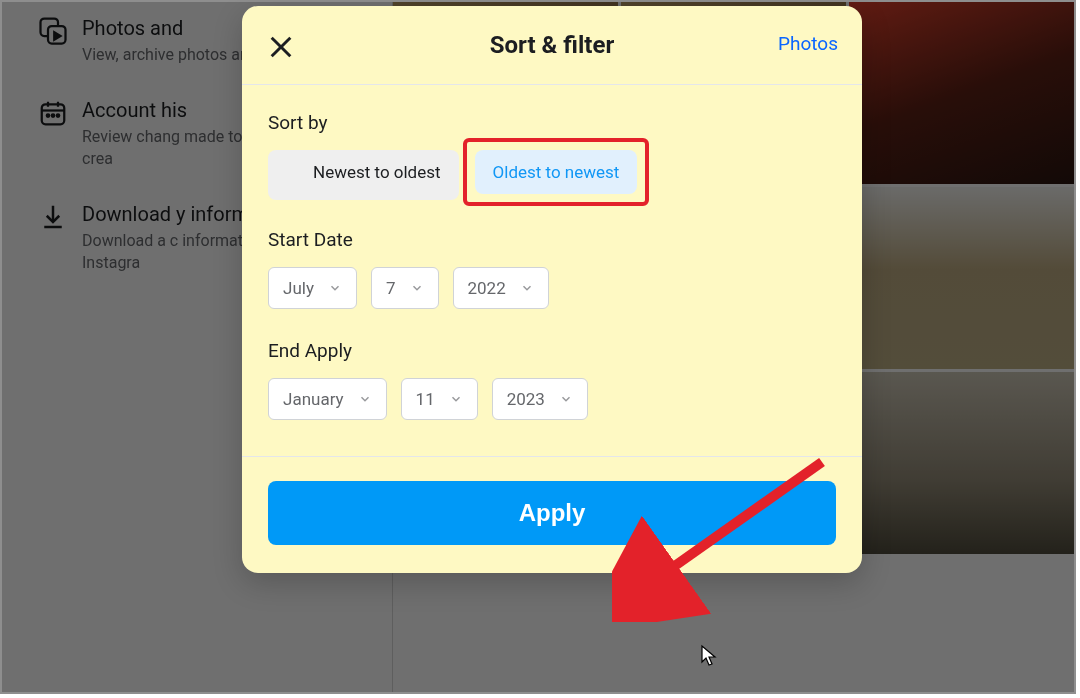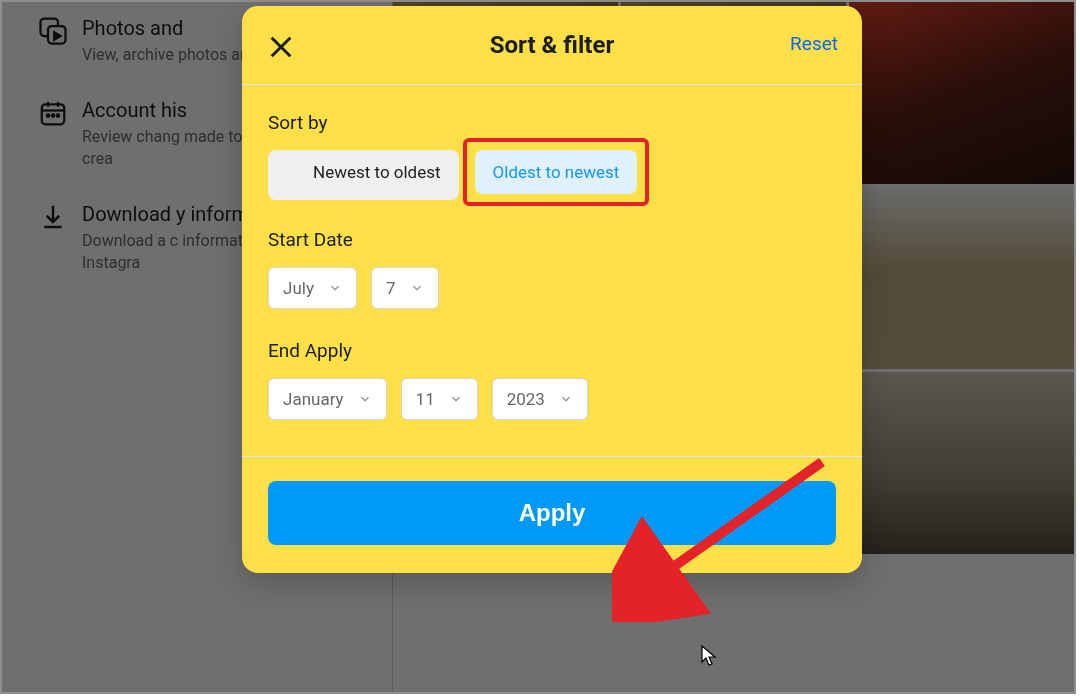--- a/index.html
+++ b/index.html
@@ -13,21 +13,21 @@
   .sb-sub{font-size:16px;color:#65676b;line-height:22px;}
   .grid{flex:1;display:grid;grid-template-columns:1fr 1fr 1fr;grid-auto-rows:182px;gap:3px;border-left:1px solid #d0d0d0;}
   .tile{background:linear-gradient(135deg,#b3955e 0%,#7a5c3b 100%);} 
   .tile1{background:linear-gradient(160deg,#d83e2a 0%,#5b2015 50%,#2a1610 100%);}
   .tile2{background:linear-gradient(180deg,#c9cbcf 0%,#ac8e5e 60%,#5a4729 100%);}
   .tile3{background:linear-gradient(180deg,#ecece9 0%,#b9a77f 45%,#b8aa81 100%);}
   .tile4{background:linear-gradient(180deg,#121212 0%,#1a1a1a 60%,#0b0b0b 100%);}
   .tile5{background:linear-gradient(180deg,#c7c1b1 0%,#8e8673 60%,#4f4b3c 100%);}
 
   .overlay{position:absolute;inset:0;background:rgba(0,0,0,.55);}
-  .modal{position:absolute;left:240px;top:4px;width:620px;background:#fde047;border-radius:16px;box-shadow:0 10px 30px rgba(0,0,0,.2);}
+  .modal{position:absolute;left:240px;top:4px;width:620px;background:#fef9c3;border-radius:16px;box-shadow:0 10px 30px rgba(0,0,0,.2);}
   .m-head{position:relative;height:78px;border-bottom:1px solid #e4e6eb;display:flex;align-items:center;justify-content:center;}
   .m-title{font-size:24px;font-weight:700;color:#1c1e21;}
   .m-close{position:absolute;left:20px;top:22px;width:38px;height:38px;display:flex;align-items:center;justify-content:center;cursor:pointer;}
   .m-reset{position:absolute;right:24px;top:26px;font-size:19px;color:#0a66ff;cursor:pointer;}
   .m-body{padding:18px 26px 8px 26px;}
   .sec-label{font-size:19px;color:#1c1e21;margin:8px 0 16px 0;}
   .sort-row{display:flex;gap:16px;margin-bottom:10px;}
   .pill{padding:12px 18px;border-radius:8px;font-size:17px;cursor:pointer;}
   .pill.grey{background:#efefef;color:#1c1e21;padding-left:45px;}
   .pill.blue{background:#e1f0fd;color:#1197f5;}
@@ -108,21 +108,21 @@
 
   <div class="modal">
     <div class="m-head">
       <div class="m-close">
         <svg width="28" height="28" viewBox="0 0 24 24" stroke="#1c1e21" stroke-width="2.5">
             <line x1="4" y1="4" x2="20" y2="20"></line>
             <line x1="20" y1="4" x2="4" y2="20"></line>
           </svg>
       </div>
       <div class="m-title">Sort &amp; filter</div>
-      <div class="m-reset">Reset</div>
+      <div class="m-reset">Photos</div>
     </div>
 
     <div class="m-body">
       <div class="sec-label">Sort by</div>
       <div class="sort-row">
         <div class="pill grey">Newest to oldest</div>
         <div class="redbox">
           <div class="pill blue">Oldest to newest</div>
         </div>
       </div>
@@ -130,20 +130,26 @@
       <div class="sec-label" style="margin-top:28px">Start Date</div>
       <div class="date-row">
         <div class="select">
           <span>July</span>
           <svg class="chev" viewBox="0 0 24 24" fill="none" stroke="#98999c" stroke-width="2.5">
               <polyline points="6 9 12 15 18 9"></polyline>
             </svg>
         </div>
         <div class="select">
           <span>7</span>
+          <svg class="chev" viewBox="0 0 24 24" fill="none" stroke="#98999c" stroke-width="2.5">
+              <polyline points="6 9 12 15 18 9"></polyline>
+            </svg>
+        </div>
+        <div class="select">
+          <span>2022</span>
           <svg class="chev" viewBox="0 0 24 24" fill="none" stroke="#98999c" stroke-width="2.5">
               <polyline points="6 9 12 15 18 9"></polyline>
             </svg>
         </div>
       </div>
 
       <div class="sec-label" style="margin-top:30px">End Apply</div>
       <div class="date-row" style="margin-bottom:28px">
         <div class="select">
           <span>January</span>

